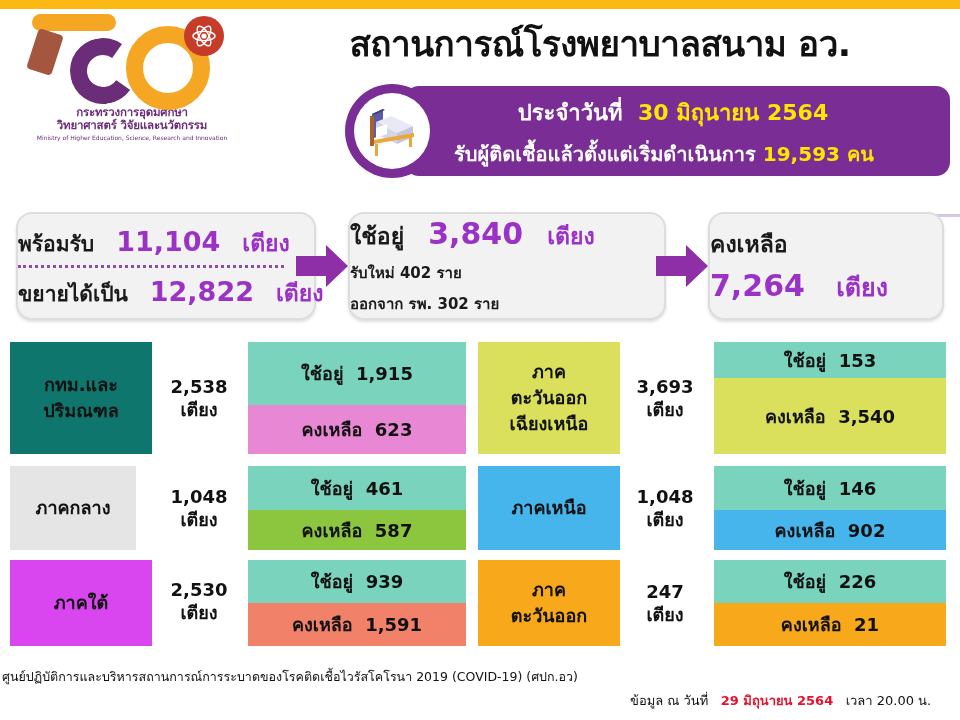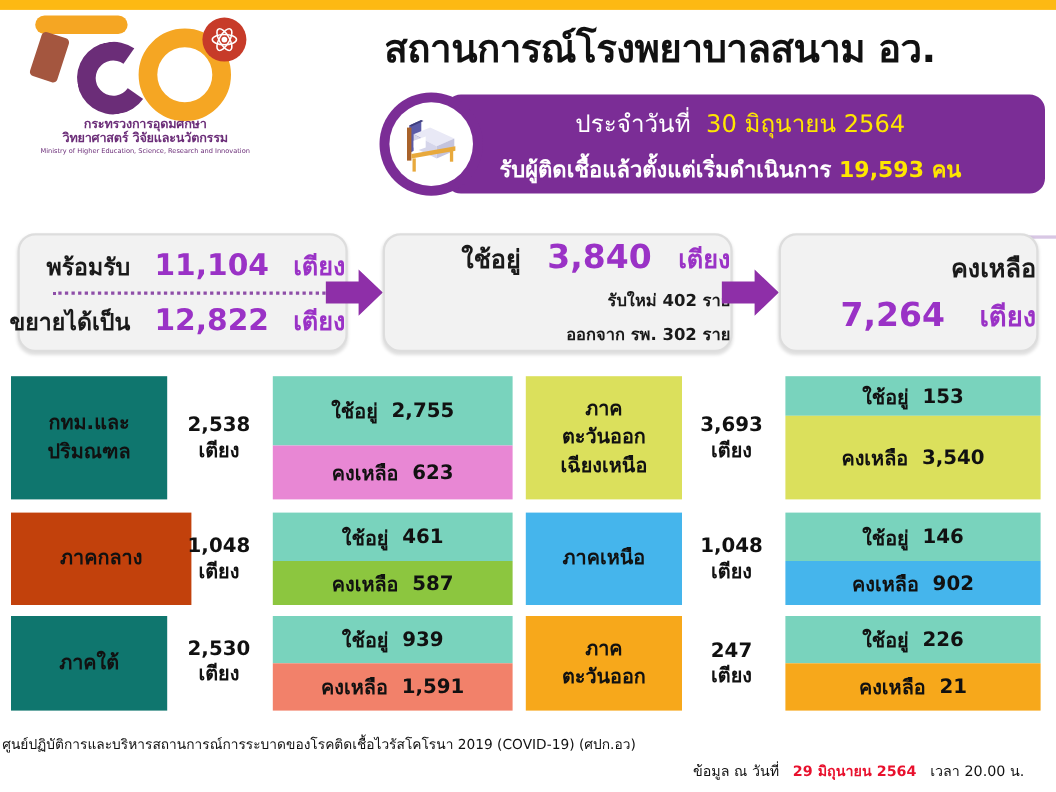--- a/index.html
+++ b/index.html
@@ -89,21 +89,21 @@
   }
   #banner-divider {
     position: absolute; left: 390px; top: 128px;
     width: 550px; height: 3px;
     background: #d8c7e4;
   }
   #banner-row1 {
     position: absolute; left: 408px; top: 96px;
     width: 530px; height: 32px;
     display: flex; align-items: center; justify-content: center;
-    font-size: 22px; font-weight: normal; color: #ffffff;
+    font-size: 22px; font-weight: bold; color: #ffffff;
     white-space: nowrap;
   }
   #banner-row2 {
     position: absolute; left: 388px; top: 136px;
     width: 552px; height: 36px;
     display: flex; align-items: center; justify-content: center;
     font-size: 20px; font-weight: bold; color: #ffffff;
     white-space: nowrap;
   }
   .hl-yellow { color: #ffe600; }
@@ -121,21 +121,21 @@
   }
 
   
   .card {
     position: absolute;
     background: #f2f2f2;
     border: 2px solid #dddddd;
     border-radius: 16px;
     box-shadow: 0 2px 3px rgba(0,0,0,0.13);
     display: flex; flex-direction: column;
-    align-items: flex-end; justify-content: center;
+    align-items: flex-start; justify-content: center;
   }
   #card-ready  { left: 16px;  top: 212px; width: 300px; height: 108px; }
   #card-inuse  { left: 348px; top: 212px; width: 318px; height: 108px; }
   #card-left   { left: 708px; top: 212px; width: 236px; height: 108px; }
 
   .card-line {
     font-size: 21px; font-weight: bold; color: #1a1a1a;
     white-space: nowrap; line-height: 1;
   }
   .card-num { color: #9a32c6; font-size: 27px; font-weight: bold; }
@@ -314,35 +314,35 @@
   <div id="table">
       <div class="name-cell" style="left: 10px; top: 4px; width: 142px; height: 112px; background: #0f766e;">
         <div>กทม.และ</div>
         <div>ปริมณฑล</div>
       </div>
       <div class="beds-cell" style="left: 158px; top: 4px; width: 82px; height: 112px;">
         <div>2,538</div>
         <div>เตียง</div>
       </div>
       <div class="bar-cell" style="left: 248px; top: 4px; width: 218px; height: 112px;">
-        <div class="bar-seg seg-inuse" style="height: 63px; background: rgb(121, 211, 189);"><span>ใช้อยู่</span>&nbsp;&nbsp;<span>2,755</span></div>
+        <div class="bar-seg seg-inuse" style="height: 63px; background: rgb(121, 211, 189);"><span>ใช้อยู่</span>&nbsp;&nbsp;<span>1,915</span></div>
         <div class="bar-seg" style="height: 49px; background: rgb(232, 135, 212);"><span>คงเหลือ</span>&nbsp;&nbsp;<span>623</span></div>
       </div>
-      <div class="name-cell" style="left: 10px; top: 128px; width: 164px; height: 84px; background: #c2410c;">
+      <div class="name-cell" style="left: 10px; top: 128px; width: 126px; height: 84px; background: #e5e5e5;">
         <div>ภาคกลาง</div>
       </div>
       <div class="beds-cell" style="left: 158px; top: 128px; width: 82px; height: 84px;">
         <div>1,048</div>
         <div>เตียง</div>
       </div>
       <div class="bar-cell" style="left: 248px; top: 128px; width: 218px; height: 84px;">
         <div class="bar-seg seg-inuse" style="height: 44px; background: rgb(121, 211, 189);"><span>ใช้อยู่</span>&nbsp;&nbsp;<span>461</span></div>
         <div class="bar-seg" style="height: 40px; background: rgb(140, 198, 63);"><span>คงเหลือ</span>&nbsp;&nbsp;<span>587</span></div>
       </div>
-      <div class="name-cell" style="left: 10px; top: 222px; width: 142px; height: 86px; background: #0f766e;">
+      <div class="name-cell" style="left: 10px; top: 222px; width: 142px; height: 86px; background: #d946ef;">
         <div>ภาคใต้</div>
       </div>
       <div class="beds-cell" style="left: 158px; top: 220px; width: 82px; height: 86px;">
         <div>2,530</div>
         <div>เตียง</div>
       </div>
       <div class="bar-cell" style="left: 248px; top: 222px; width: 218px; height: 86px;">
         <div class="bar-seg seg-inuse" style="height: 43px; background: rgb(121, 211, 189);"><span>ใช้อยู่</span>&nbsp;&nbsp;<span>939</span></div>
         <div class="bar-seg" style="height: 43px; background: rgb(242, 129, 106);"><span>คงเหลือ</span>&nbsp;&nbsp;<span>1,591</span></div>
       </div>

